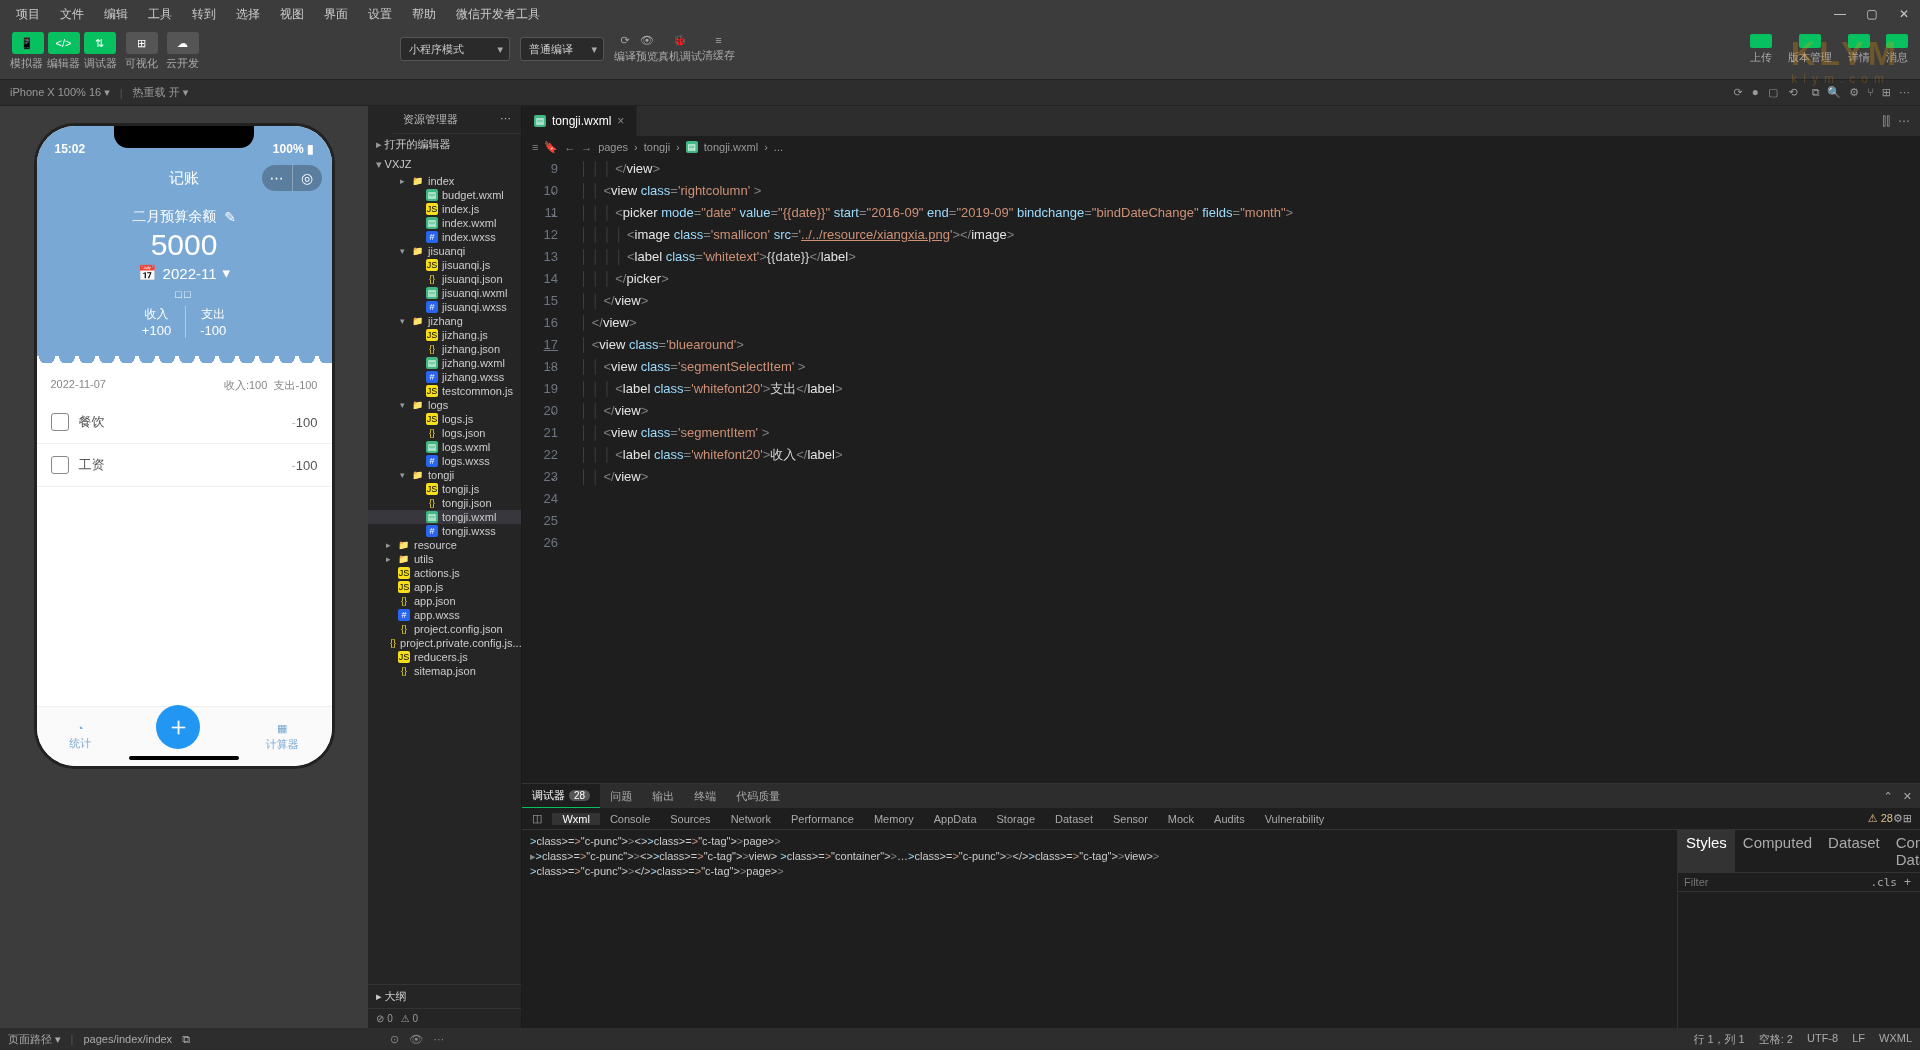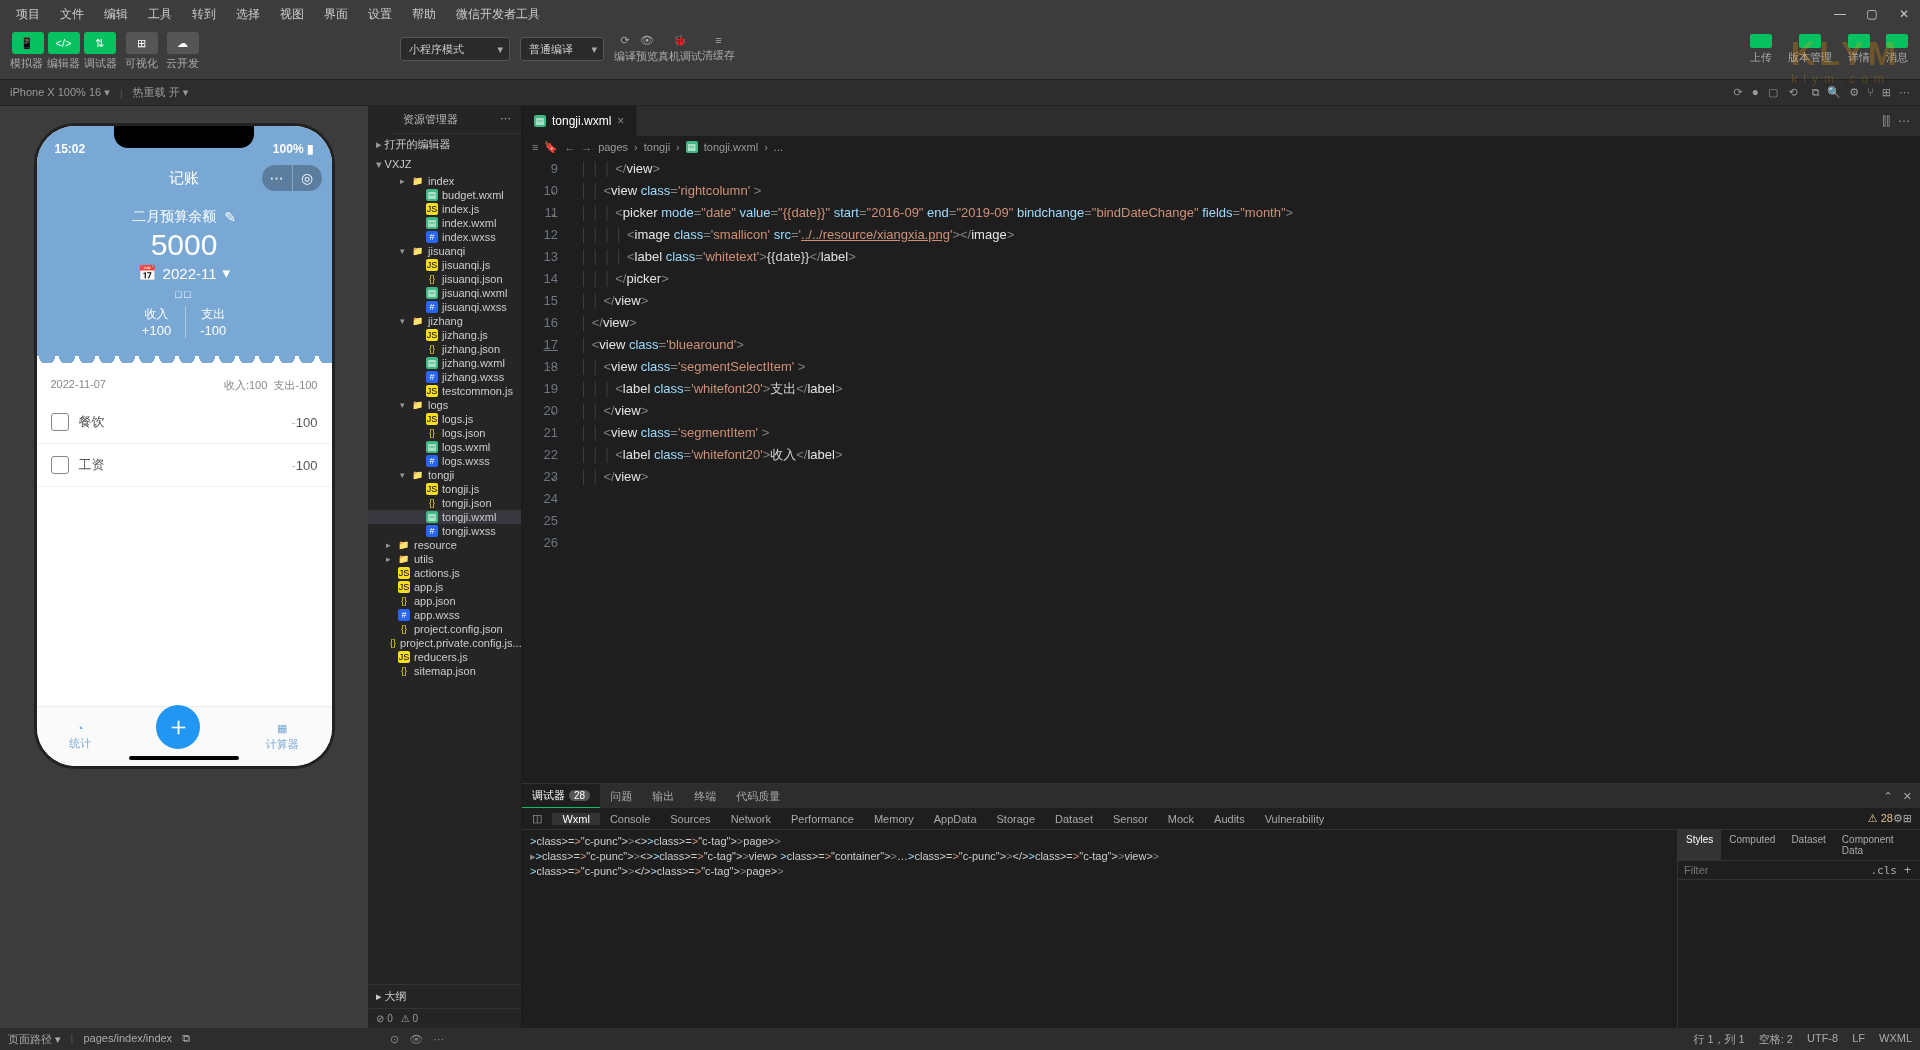--- a/index.html
+++ b/index.html
@@ -100,28 +100,28 @@
 .badge { background:#555; border-radius:8px; padding:0 5px; font-size:10px; }
 .dt-right { margin-left:auto; display:flex; gap:10px; padding-right:8px; color:#aaa; }
 .dt-sub { height:22px; background:#1e1e1e; display:flex; align-items:center; font-size:11px; border-bottom:1px solid #333; }
 .dt-sub-tab { padding:0 10px; color:#aaa; cursor:pointer; }
 .dt-sub-tab.active { background:#333; color:#fff; }
 .dt-sub-right { margin-left:auto; display:flex; align-items:center; gap:0; padding-right:8px; color:#aaa; }
 .warn { color:#e2c08d; }
 .dt-body { flex:1; display:flex; }
 .dt-dom { flex:1; padding:4px 8px; font-family:Consolas,monospace; font-size:11px; line-height:15px; }
 .dt-side { width:243px; border-left:1px solid #333; display:flex; flex-direction:column; }
-.dt-side-tabs { display:flex; font-size:10px; border-bottom:1px solid #333; }
+.dt-side-tabs { display:flex; font-size:15px; border-bottom:1px solid #333; }
 .dt-side-tab { padding:4px 8px; color:#aaa; cursor:pointer; }
 .dt-side-tab.active { background:#333; color:#fff; }
 .dt-filter { display:flex; align-items:center; padding:2px 6px; border-bottom:1px solid #333; }
 .dt-filter input { flex:1; background:transparent; border:none; color:#ccc; font-size:11px; outline:none; }
 .cls-btn { font-family:monospace; color:#aaa; font-size:11px; padding:0 4px; }
 .statusbar-bottom { height:22px; background:#2d2d2d; display:flex; align-items:center; padding:0 8px; font-size:11px; color:#aaa; }
-.sb-left { display:flex; gap:10px; }
+.sb-left { display:flex; gap:10px; align-items:center; }
 .sb-right { margin-left:auto; display:flex; gap:14px; }
 .exp-status { height:20px; display:flex; align-items:center; gap:8px; padding:0 8px; font-size:10px; color:#999; border-top:1px solid #333; }
 .watermark { position:absolute; top:34px; right:20px; font-size:34px; font-weight:bold; color:rgba(255,165,0,.25); letter-spacing:4px; pointer-events:none; z-index:100; }
 .watermark-sub { position:absolute; top:72px; right:30px; font-size:12px; color:rgba(255,165,0,.2); letter-spacing:6px; pointer-events:none; z-index:100; }
 </style>
 </head>
 <body>
 
 <div class="watermark">KLYM</div>
 <div class="watermark-sub">klym.com</div>

